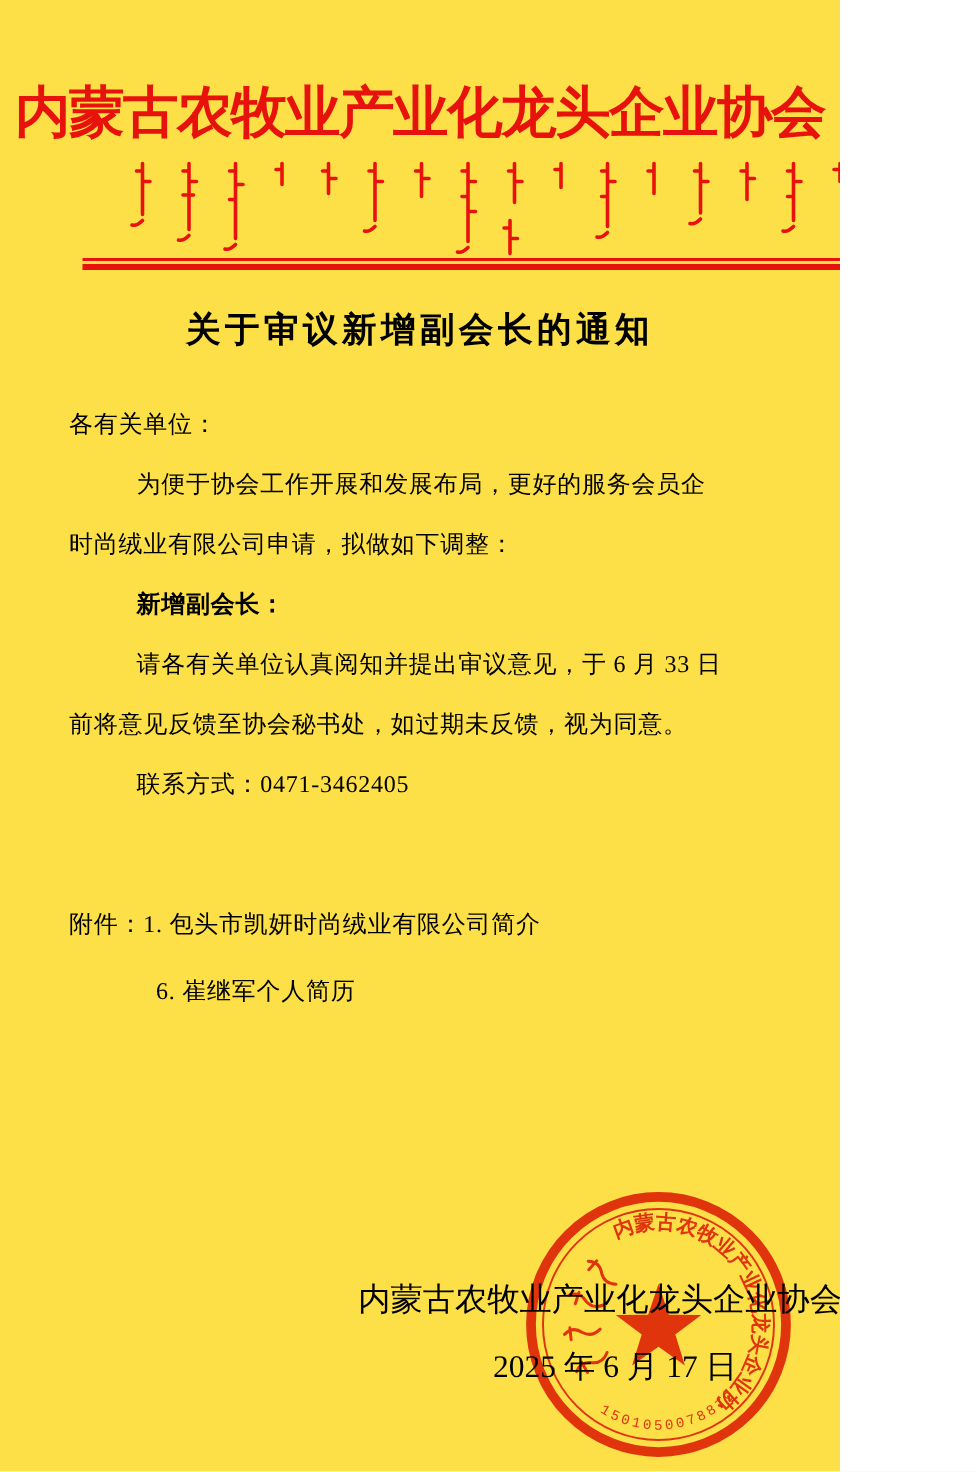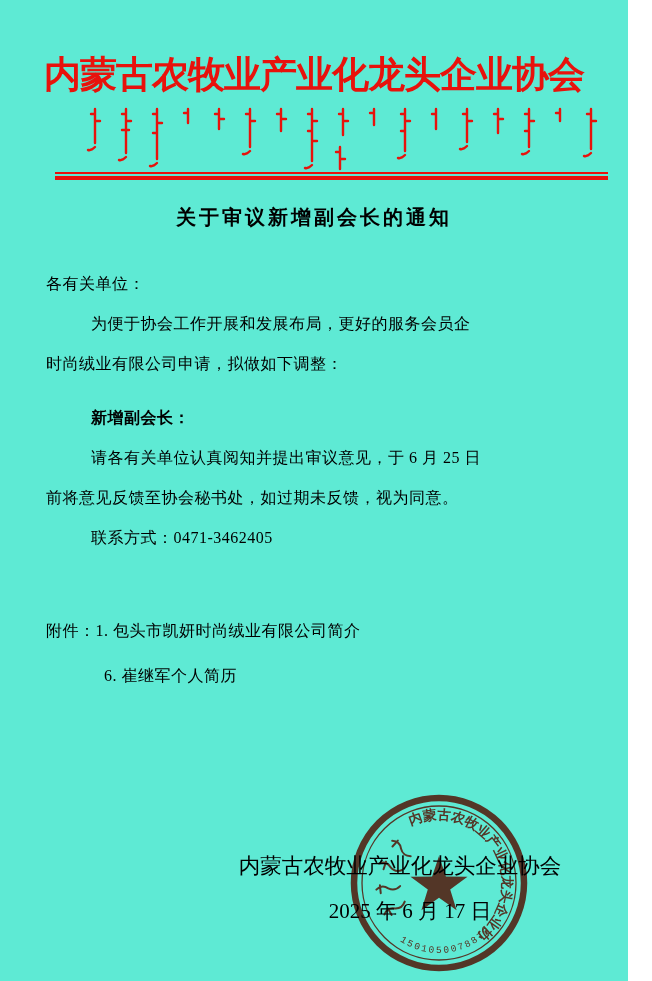--- a/index.html
+++ b/index.html
@@ -1,19 +1,19 @@
 <!DOCTYPE html>
 <html><head>
 <meta charset="utf-8">
 <style>
   html,body{margin:0;padding:0;background:#fff;}
   .page{
     position:relative;
-    width:628px;height:981px;
-    background:#5eead4;
+    width:560px;height:981px;
+    background:#fde047;
     overflow:hidden;
     font-family:"Liberation Serif","DejaVu Serif",serif;
     color:#000;
   }
   
   .org-name{
     position:absolute;top:50px;left:0;right:0;
     text-align:center;
     font-size:37px;font-weight:bold;
     letter-spacing:-1px;
@@ -24,33 +24,33 @@
   .red-line{
     position:absolute;top:172px;left:55px;width:553px;
     height:2px;
     border-top:2.5px solid #e8120c;
     border-bottom:4px solid #e8120c;
   }
   
   .notice-title{
     position:absolute;top:204px;left:0;right:0;
     text-align:center;
-    font-size:20px;font-weight:bold;
+    font-size:23px;font-weight:bold;
     letter-spacing:3px;
     white-space:nowrap;
   }
   
   .body-block{
     position:absolute;top:264px;left:46px;width:566px;
     font-size:16px;line-height:40px;
     letter-spacing:0.5px;
   }
   .line{white-space:nowrap;}
   .indent{padding-left:45px;}
-  .bold{font-weight:bold;margin-top:14px;}
+  .bold{font-weight:bold;}
   .attach-block{margin-top:50px;line-height:45px;}
   .attach-line2{padding-left:58px;}
   
   .sig-org{
     position:absolute;top:851px;left:170px;width:460px;
     text-align:center;font-size:21.5px;white-space:nowrap;
   }
   .sig-date{
     position:absolute;top:897px;left:190px;width:440px;
     text-align:center;font-size:21px;white-space:nowrap;
@@ -95,21 +95,21 @@
 
   <div class="red-line"></div>
 
   <div class="notice-title">关于审议新增副会长的通知</div>
 
   <div class="body-block">
     <div class="line">各有关单位：</div>
     <div class="line indent">为便于协会工作开展和发展布局，更好的服务会员企</div>
     <div class="line">时尚绒业有限公司申请，拟做如下调整：</div>
     <div class="line indent bold">新增副会长：</div>
-    <div class="line indent">请各有关单位认真阅知并提出审议意见，于 6 月 25 日</div>
+    <div class="line indent">请各有关单位认真阅知并提出审议意见，于 6 月 33 日</div>
     <div class="line">前将意见反馈至协会秘书处，如过期未反馈，视为同意。</div>
     <div class="line indent">联系方式：0471-3462405</div>
 
     <div class="attach-block">
       <div class="line">附件：1. 包头市凯妍时尚绒业有限公司简介</div>
       <div class="line attach-line2">6.  崔继军个人简历</div>
     </div>
   </div>
 
   <div class="sig-org">内蒙古农牧业产业化龙头企业协会</div>

